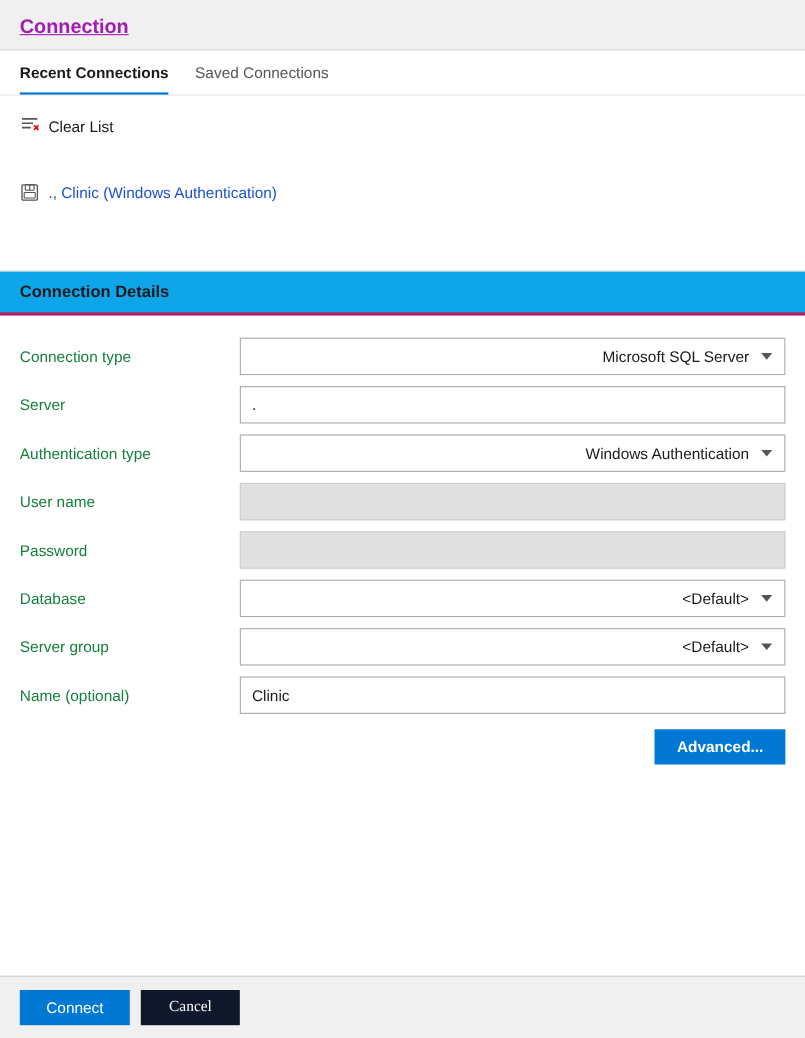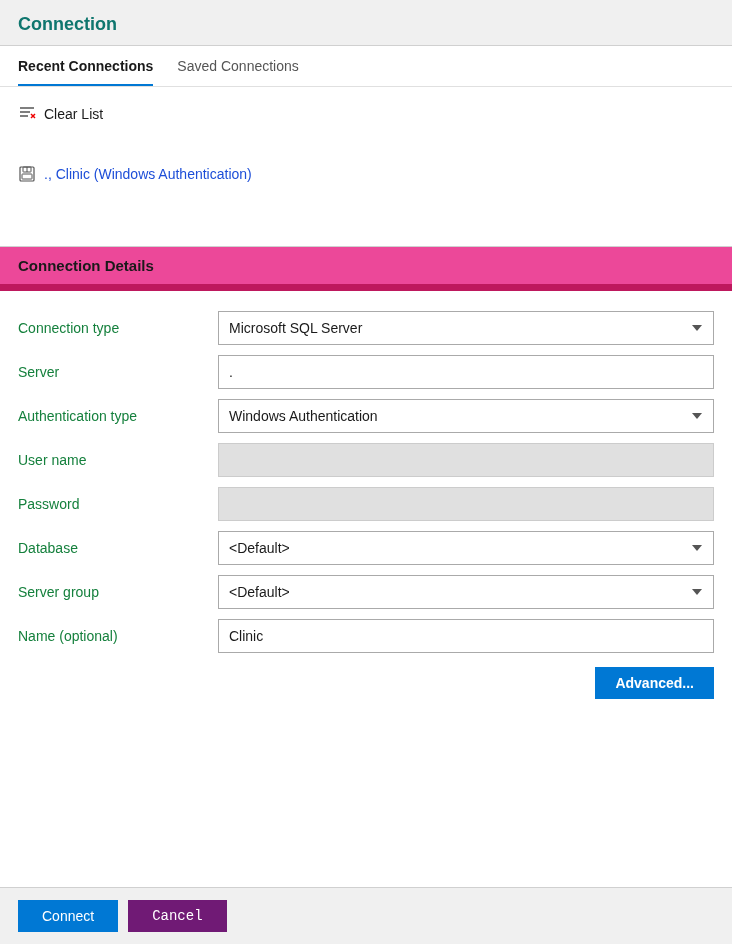--- a/index.html
+++ b/index.html
@@ -16,21 +16,22 @@
 
     
     .title-bar {
       background: #f0f0f0;
       padding: 14px 18px 10px 18px;
       border-bottom: 1px solid #d0d0d0;
     }
     .title-bar h1 {
       font-size: 18px;
       font-weight: 600;
-      color: #0f766e;
+      color: #a21caf;
+      text-decoration: underline;
     }
 
     
     .tabs-bar {
       background: #fff;
       display: flex;
       align-items: flex-start;
       padding: 0 18px;
       border-bottom: 1px solid #e0e0e0;
       gap: 24px;
@@ -84,26 +85,26 @@
     .db-icon {
       width: 18px;
       height: 18px;
       display: inline-flex;
       align-items: center;
       justify-content: center;
     }
 
     
     .section-header {
-      background: #ec4899;
+      background: #0ea5e9;
       padding: 10px 18px;
       font-size: 15px;
       font-weight: 600;
       color: #1a1a1a;
-      border-bottom: 7px solid #be185d;
+      border-bottom: 3px solid #be185d;
     }
 
     .details-area {
       flex: 1;
       overflow-y: auto;
       padding: 10px 18px;
       background: #fff;
     }
 
     .form-row {
@@ -128,20 +129,21 @@
       width: 100%;
       border: 1px solid #aaa;
       background: #fff;
       font-size: 14px;
       color: #1a1a1a;
       padding: 6px 32px 6px 10px;
       appearance: none;
       cursor: pointer;
       height: 34px;
       outline: none;
+      text-align: right;
     }
 
     .select-wrapper {
       position: relative;
       width: 100%;
     }
     .select-wrapper::after {
       content: '';
       position: absolute;
       right: 12px;
@@ -217,27 +219,27 @@
       background: #0078d4;
       color: #fff;
       border: none;
       padding: 8px 24px;
       font-size: 14px;
       cursor: pointer;
       font-family: 'Segoe UI', Arial, sans-serif;
       min-width: 90px;
     }
     .btn-secondary {
-      background: #701a75;
+      background: #0f172a;
       color: #fff;
       border: none;
       padding: 8px 24px;
       font-size: 14px;
       cursor: pointer;
-      font-family: Liberation Mono, monospace;
+      font-family: Liberation Serif, serif;
       min-width: 90px;
     }
   </style>
 </head>
 <body>
 
 <div class="title-bar">
   <h1>Connection</h1>
 </div>
 

